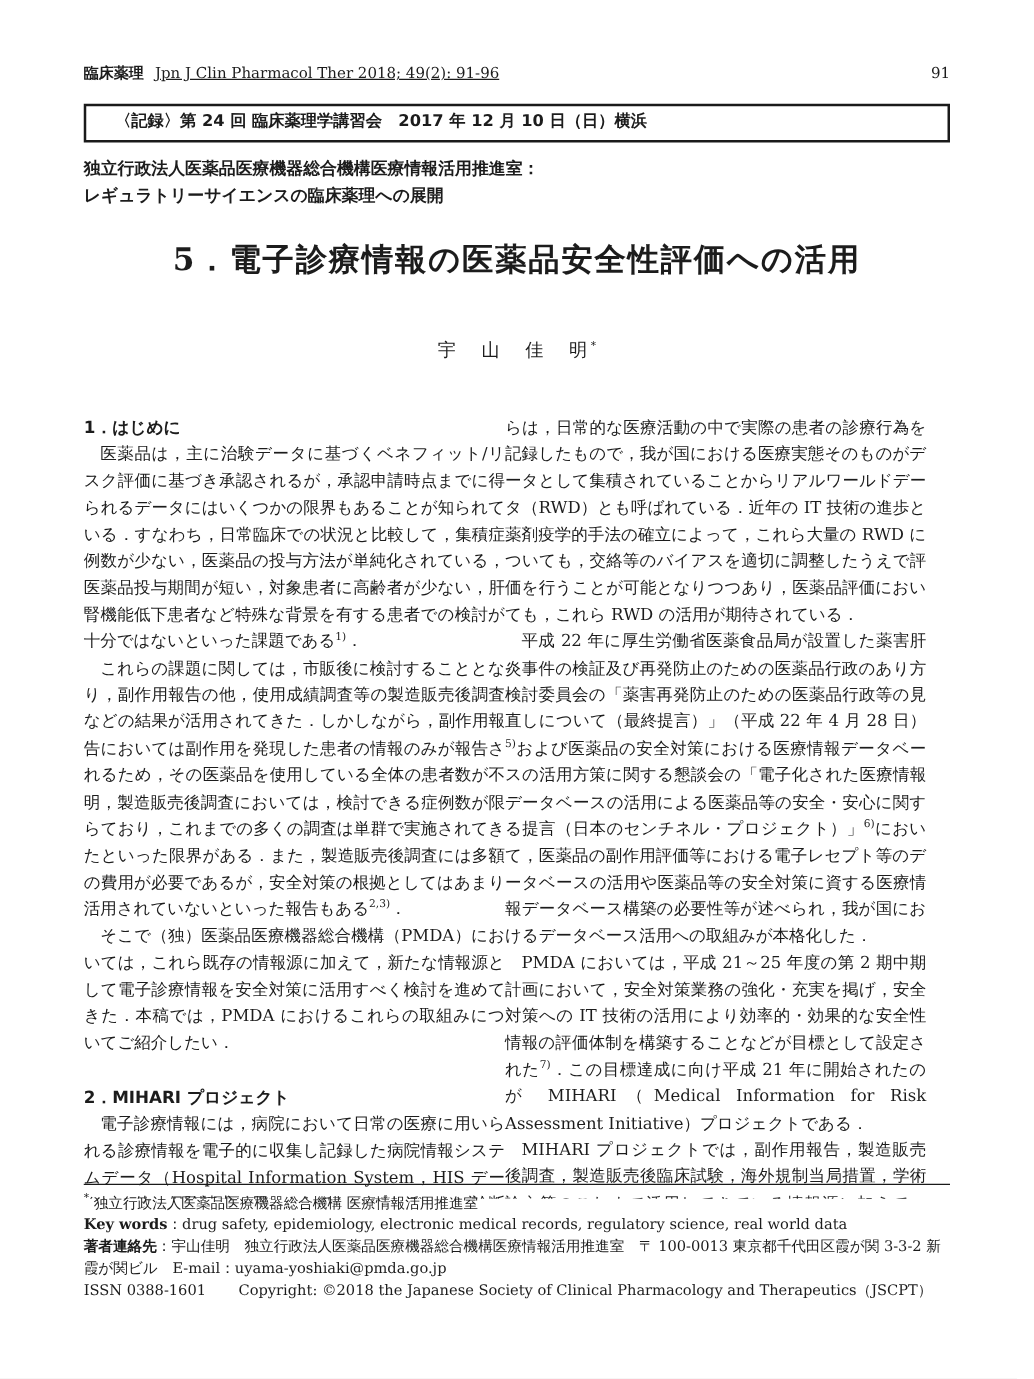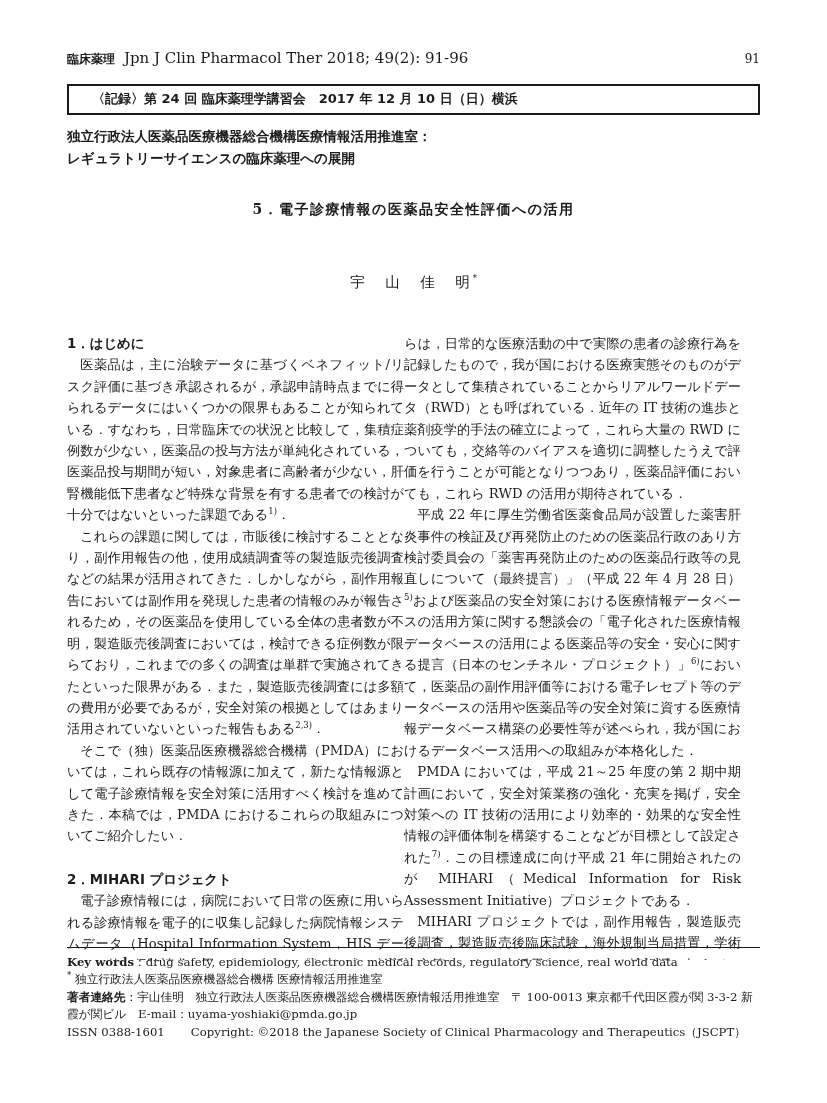--- a/index.html
+++ b/index.html
@@ -13,40 +13,40 @@
     box-sizing:border-box;
     padding:50px 67px 0 67px;
     overflow:hidden;
   }
   
   .running-head{
     display:flex;justify-content:space-between;align-items:baseline;
     font-size:12px;line-height:16px;
   }
   .journal-jp{font-family:"DejaVu Sans","Liberation Sans",sans-serif;font-weight:bold;margin-right:9px;}
-  .citation{font-size:15px;}
+  .citation{font-size:12px;text-decoration:underline;}
   
   .record-box{
     margin-top:17px;
     border:2px solid #1a1a1a;
     padding:4px 9px 5px 23px;
     font-family:"DejaVu Sans","Liberation Sans",sans-serif;
     font-weight:bold;font-size:13px;line-height:18px;
   }
   
   .session{
     margin-top:10px;
     font-family:"DejaVu Sans","Liberation Sans",sans-serif;
     font-weight:bold;font-size:13.5px;line-height:22px;
   }
   
   .article-title{
     margin-top:26px;
     text-align:center;
-    font-size:14px;font-weight:bold;letter-spacing:1.5px;line-height:28px;
+    font-size:25px;font-weight:bold;letter-spacing:1.5px;line-height:28px;
   }
   .article-author{
     margin-top:49px;
     text-align:center;
     font-size:14.5px;letter-spacing:3px;line-height:20px;
   }
   
   .columns{
     display:flex;
     margin-top:41px;
@@ -113,19 +113,19 @@
     </div>
     <div class="col">
       <p>らは，日常的な医療活動の中で実際の患者の診療行為を記録したもので，我が国における医療実態そのものがデータとして集積されていることからリアルワールドデータ（RWD）とも呼ばれている．近年の IT 技術の進歩と薬剤疫学的手法の確立によって，これら大量の RWD についても，交絡等のバイアスを適切に調整したうえで評価を行うことが可能となりつつあり，医薬品評価においても，これら RWD の活用が期待されている．</p>
       <p class="ind">平成 22 年に厚生労働省医薬食品局が設置した薬害肝炎事件の検証及び再発防止のための医薬品行政のあり方検討委員会の「薬害再発防止のための医薬品行政等の見直しについて（最終提言）」（平成 22 年 4 月 28 日）<sup>5)</sup>および医薬品の安全対策における医療情報データベースの活用方策に関する懇談会の「電子化された医療情報データベースの活用による医薬品等の安全・安心に関する提言（日本のセンチネル・プロジェクト）」<sup>6)</sup>において，医薬品の副作用評価等における電子レセプト等のデータベースの活用や医薬品等の安全対策に資する医療情報データベース構築の必要性等が述べられ，我が国におけるデータベース活用への取組みが本格化した．</p>
       <p class="ind">PMDA においては，平成 21～25 年度の第 2 期中期計画において，安全対策業務の強化・充実を掲げ，安全対策への IT 技術の活用により効率的・効果的な安全性情報の評価体制を構築することなどが目標として設定された<sup>7)</sup>．この目標達成に向け平成 21 年に開始されたのが MIHARI（Medical Information for Risk Assessment Initiative）プロジェクトである．</p>
       <p class="ind">MIHARI プロジェクトでは，副作用報告，製造販売後調査，製造販売後臨床試験，海外規制当局措置，学術論文等のこれまで活用してきている情報源に加えて，HIS データ，レセプトデータおよび DPC データを新たな情報源として，</p>
     </div>
   </div>
 
   <div class="footer">
+    <p><sup>*</sup> <span>独立行政法人医薬品医療機器総合機構 医療情報活用推進室</span></p>
     <p><span class="lbl-en">Key words</span><span>：</span><span>drug safety, epidemiology, electronic medical records, regulatory science, real world data</span></p>
-    <p><sup>*</sup> <span>独立行政法人医薬品医療機器総合機構 医療情報活用推進室</span></p>
     <p><span class="lbl-jp">著者連絡先</span><span>：</span><span>宇山佳明　独立行政法人医薬品医療機器総合機構医療情報活用推進室　〒 100-0013 東京都千代田区霞が関 3-3-2 新霞が関ビル　E-mail：uyama-yoshiaki@pmda.go.jp</span></p>
     <p><span>ISSN 0388-1601</span><span class="copyright">Copyright: ©2018 the Japanese Society of Clinical Pharmacology and Therapeutics（JSCPT）</span></p>
   </div>
 
 </div>
 
 </body></html>

